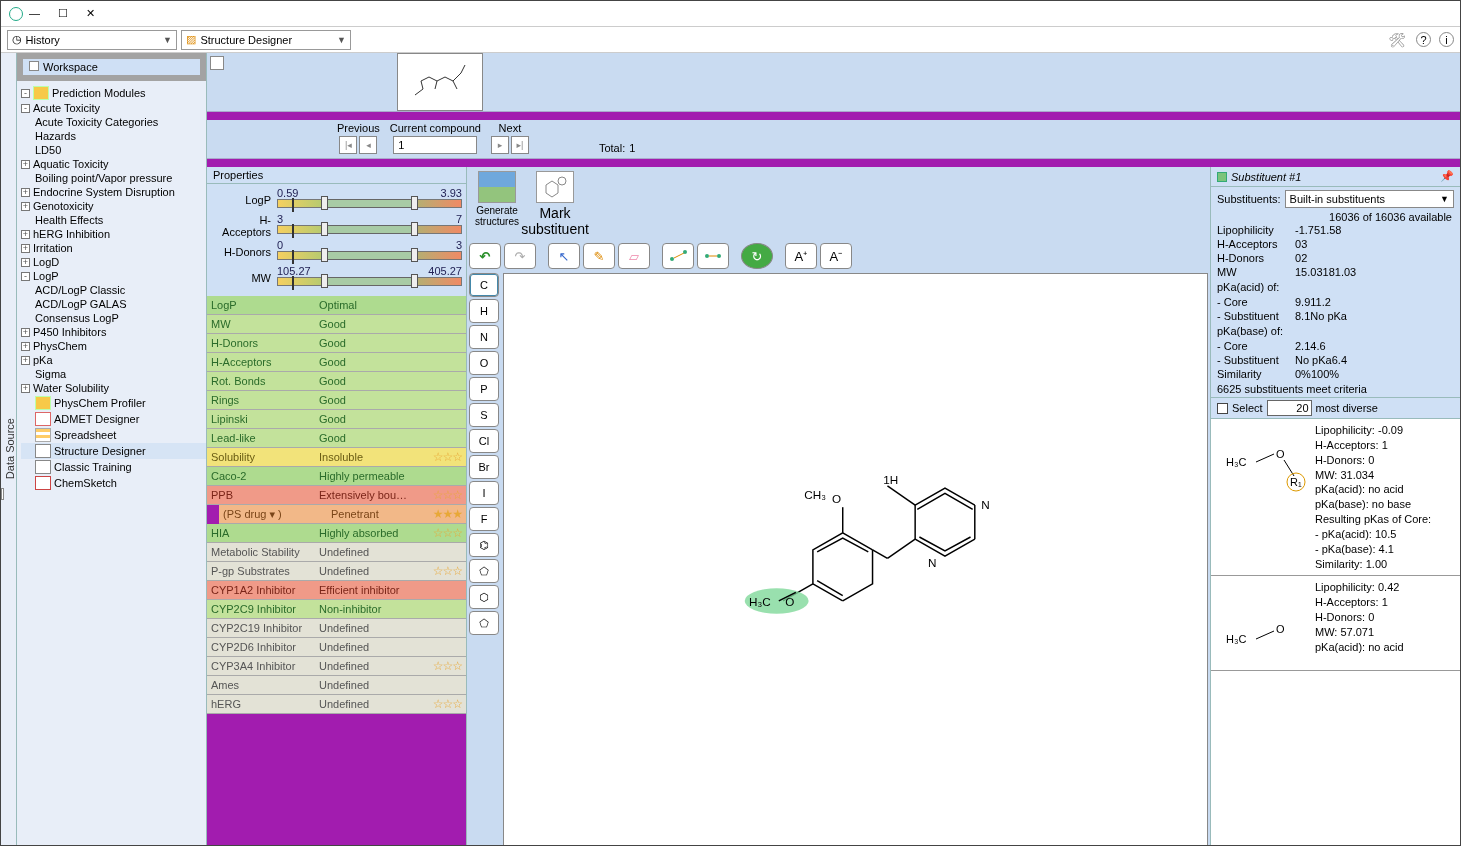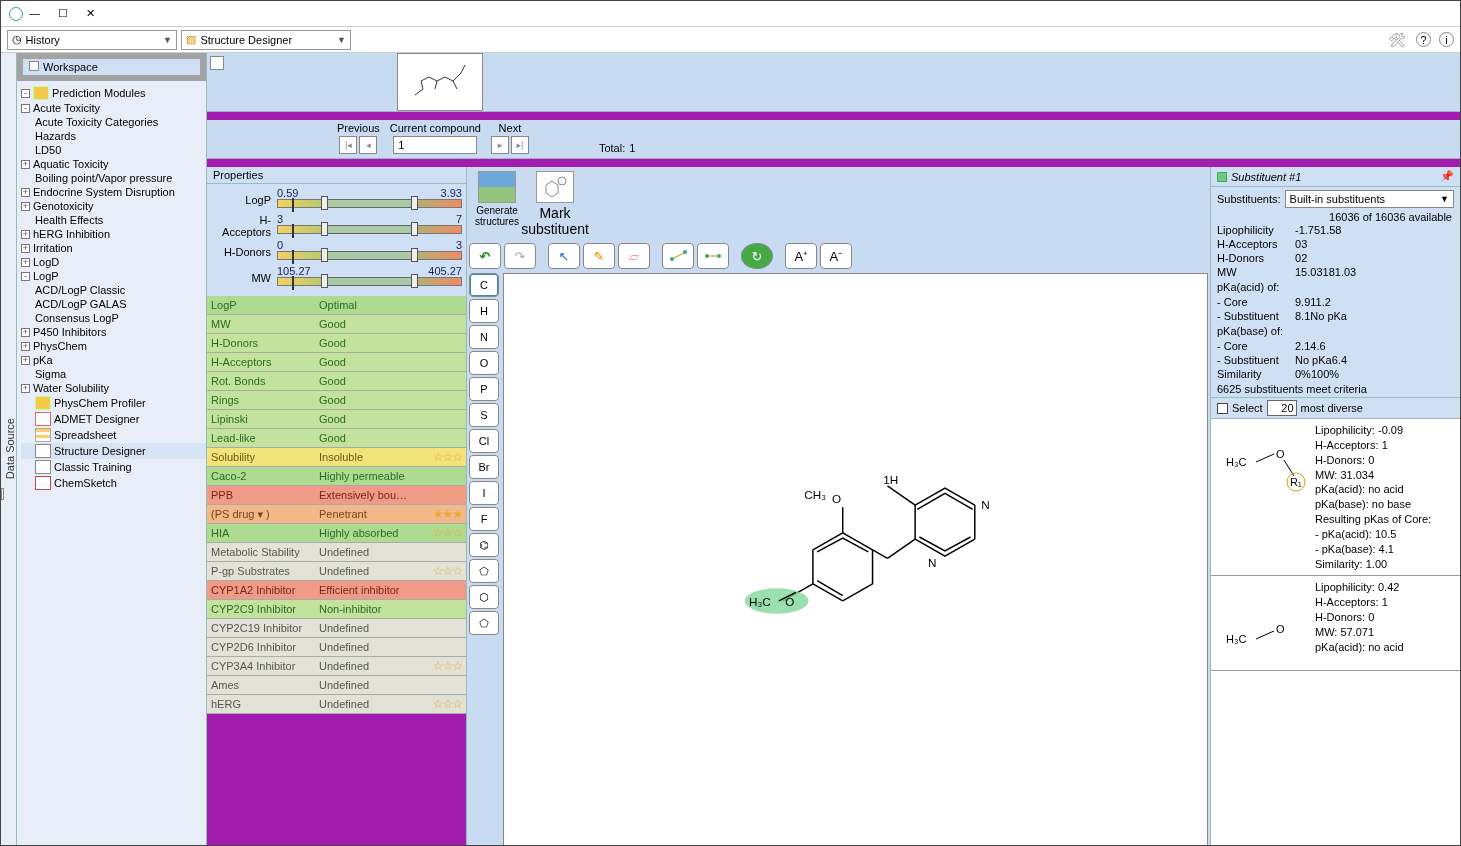--- a/index.html
+++ b/index.html
@@ -59,21 +59,21 @@
 .srow .tick{position:absolute;bottom:0;width:2px;height:14px;background:#333;}
 
 .proptable{flex:1;overflow:auto;}
 .ptrow{display:flex;border-bottom:1px solid #aaa;height:19px;align-items:center;padding:0 4px;}
 .ptrow .k{width:108px;}
 .ptrow .v{flex:1;}
 .ptrow .stars{width:42px;text-align:right;color:#e8a838;font-size:12px;letter-spacing:-1px;}
 .c-green{background:#aedb8f;color:#2a6b2a;}
 .c-ygreen{background:#c3e29b;color:#2a6b2a;}
 .c-yellow{background:#f2e37a;color:#6a5c14;}
-.c-ora{background:#f2b888;color:#7a4518;}
+.c-ora{background:#f2b888;color:#7a4518;margin-left:12px;}
 .c-red{background:#f09a88;color:#7a2518;}
 .c-gray{background:#e3e2d6;color:#555;}
 
 .canvascol{flex:1;display:flex;flex-direction:column;background:#c9dbf1;}
 .toolbtnrow{display:flex;gap:6px;padding:4px;}
 .bigtool{display:flex;flex-direction:column;align-items:center;gap:2px;width:52px;}
 .bigtool .bi{width:38px;height:32px;border:1px solid #999;background:#fff;}
 .toolbar2{display:flex;gap:3px;padding:2px;}
 .tbtn{width:32px;height:26px;border:1px solid #888;border-radius:4px;background:#fff;display:flex;align-items:center;justify-content:center;font-size:13px;}
 .elembar{width:34px;background:#c9dbf1;padding:2px;}
@@ -84,21 +84,21 @@
 
 .rightpanel{width:250px;background:#cfe0f5;border-left:1px solid #9bb;display:flex;flex-direction:column;}
 .rph{background:#cfe0f5;padding:3px 6px;display:flex;align-items:center;gap:4px;border-bottom:1px solid #9bb;}
 .rph .box{width:10px;height:10px;background:#7cc47c;border:1px solid #3a7;}
 .rph .pin{margin-left:auto;}
 .rprow{display:flex;align-items:center;padding:3px 6px;gap:4px;}
 .rselect{border:1px solid #888;background:#fff;height:18px;padding:0 4px;display:flex;align-items:center;flex:1;}
 .rcount{padding:2px 6px;}
 .rpselrow{display:flex;align-items:center;padding:2px 6px;gap:4px;border-top:1px solid #9bb;border-bottom:1px solid #9bb;}
 .cbox{width:11px;height:11px;border:1px solid #444;background:#fff;}
-.nin{width:30px;height:16px;border:1px solid #666;background:#fff;text-align:right;padding-right:2px;}
+.nin{width:45px;height:16px;border:1px solid #666;background:#fff;text-align:right;padding-right:2px;}
 .sublist{flex:1;overflow:auto;background:#fff;}
 .subitem{display:flex;border-bottom:1px solid #999;padding:2px;}
 .subimg{width:100px;height:90px;display:flex;align-items:center;justify-content:center;}
 .subprops{flex:1;font-size:10.5px;line-height:1.35;padding:2px;}
 svg{overflow:visible;}
 </style>
 </head>
 <body>
 
 <div class="titlebar">

